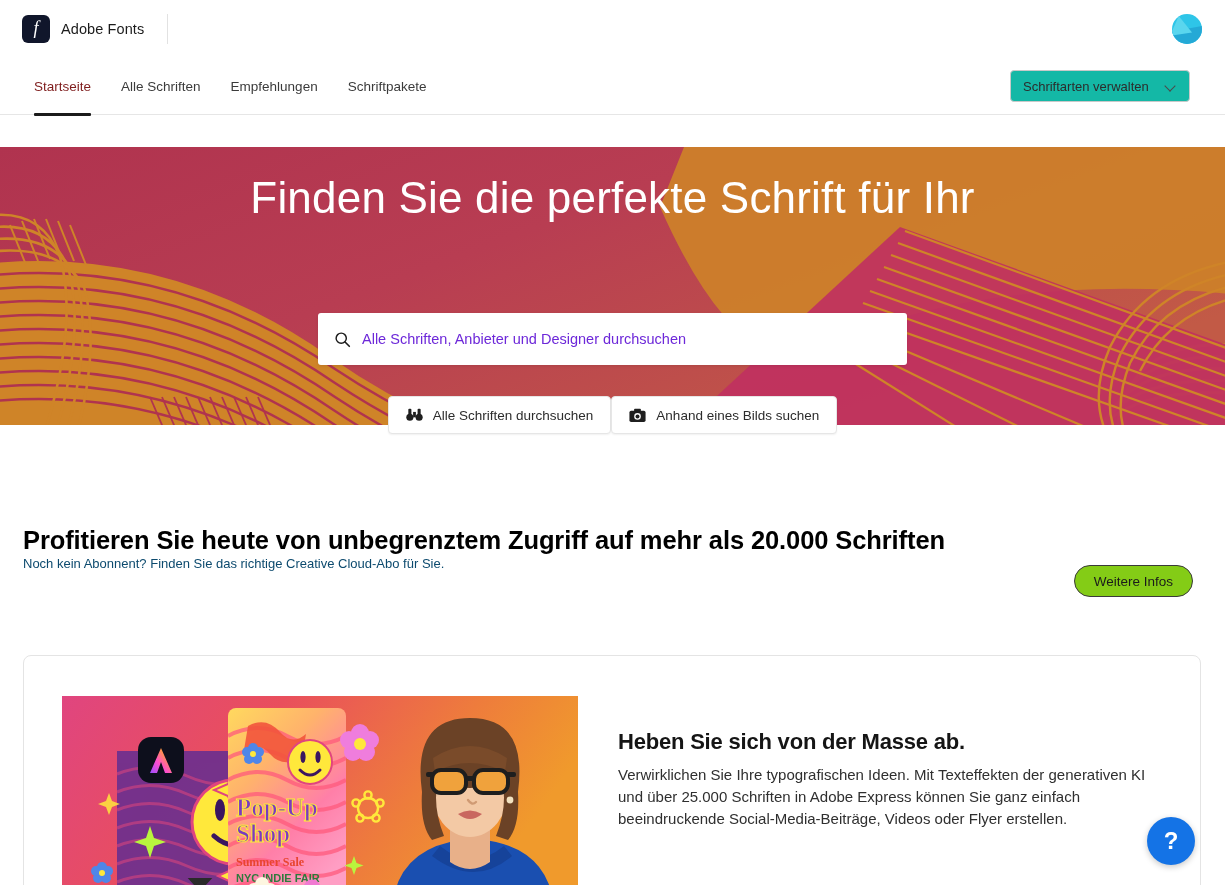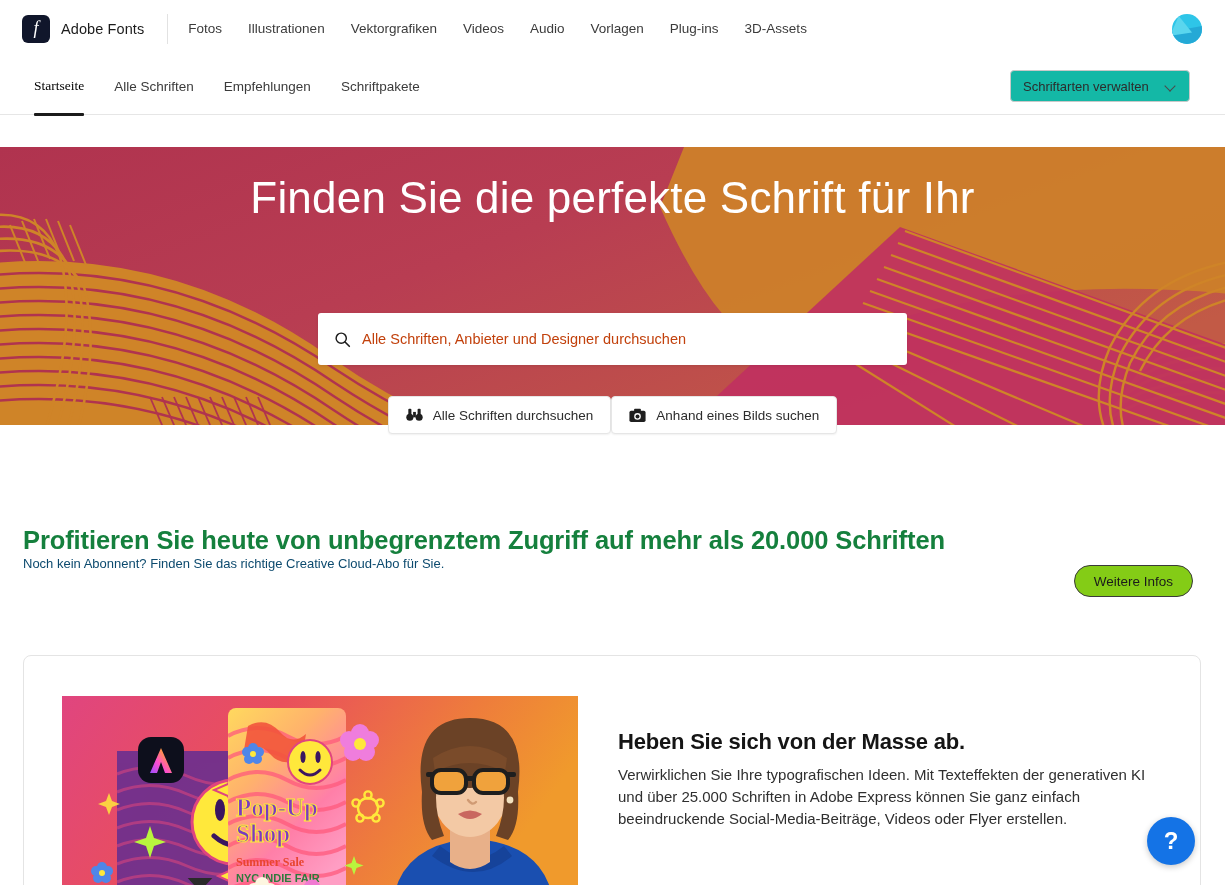--- a/index.html
+++ b/index.html
@@ -64,21 +64,21 @@
     border-bottom: 1px solid #e6e6e6;
   }
   .subnav-items {
     position: absolute; left: 34px; top: 0; height: 58px;
     display: flex; align-items: center; gap: 30px;
   }
   .subnav-items a {
     position: relative; height: 58px; display: flex; align-items: center;
     font-size: 13.5px; color: #3b3b3b; text-decoration: none; white-space: nowrap;
   }
-  .subnav-items a.active { color: #000000; font-family: Liberation Serif, serif; }
+  .subnav-items a.active { color: #7f1d1d; }
   .subnav-items a.active::after {
     content: ""; position: absolute; left: 0; right: 0; bottom: -1px;
     height: 3px; background: #1b1b1b; border-radius: 1px;
   }
   .manage-select {
     position: absolute; right: 35px; top: 70px;
     width: 180px; height: 32px;
     border: 1px solid #c9c9c9; border-radius: 4px;
     background: #14b8a6;
     display: flex; align-items: center; justify-content: space-between;
@@ -111,21 +111,21 @@
   }
   .hero-search {
     position: absolute; left: 318px; top: 313px;
     width: 589px; height: 52px;
     background: #ffffff; border-radius: 3px;
     display: flex; align-items: center;
     padding-left: 16px; gap: 11px;
     box-shadow: 0 1px 3px rgba(0,0,0,.10);
     z-index: 5;
   }
-  .search-ph { font-size: 14.5px; color: #c2410c; }
+  .search-ph { font-size: 14.5px; color: #6d28d9; }
 
   .hero-btns {
     position: absolute; left: 0; right: 0; top: 396px;
     display: flex; justify-content: center; 
     z-index: 5;
   }
   .pill-btn {
     height: 38px; background: #ffffff;
     border: 1px solid #e6e6e6; border-radius: 4px;
     display: flex; align-items: center; gap: 10px;
@@ -133,21 +133,21 @@
     font-size: 13.5px; color: #2c2c2c;
     box-shadow: 0 1px 2px rgba(0,0,0,.06);
   }
 
   
   .promo {
     position: absolute; left: 0; top: 500px; width: 1225px;
   }
   .promo-h {
     position: absolute; left: 23px; top: 26px;
-    font-size: 25.5px; font-weight: 700; color: #15803d;
+    font-size: 25.5px; font-weight: 700; color: #000000;
     letter-spacing: -.1px;
   }
   .promo-sub {
     position: absolute; left: 23px; top: 56px;
     font-size: 13px; color: #0c4a6e;
   }
   .promo-cta {
     position: absolute; right: 32px; top: 65px;
     height: 32px; padding: 0 19px;
     border: 1px solid #3a3a3a; border-radius: 16px;
@@ -189,30 +189,20 @@
 </style>
 </head>
 <body>
 
 <div class="topbar">
   <div class="brand">
     <div class="brand-mark">f</div>
     <div class="brand-name">Adobe Fonts</div>
   </div>
   <div class="brand-sep"></div>
-  <nav class="topnav">
-    <a>Fotos</a>
-    <a>Illustrationen</a>
-    <a>Vektorgrafiken</a>
-    <a>Videos</a>
-    <a>Audio</a>
-    <a>Vorlagen</a>
-    <a>Plug-ins</a>
-    <a>3D-Assets</a>
-  </nav>
   <div class="avatar">
     <div class="sh1"></div>
     <div class="sh2"></div>
   </div>
 </div>
 
 <div class="subnav">
   <div class="subnav-items">
     <a class="active">Startseite</a>
     <a>Alle Schriften</a>

